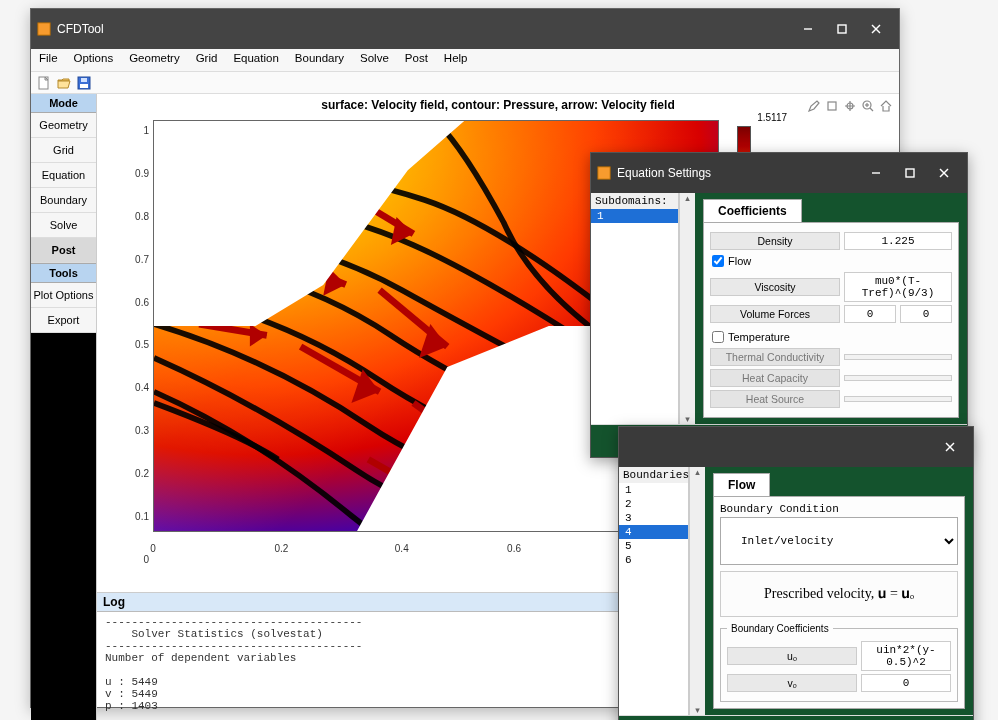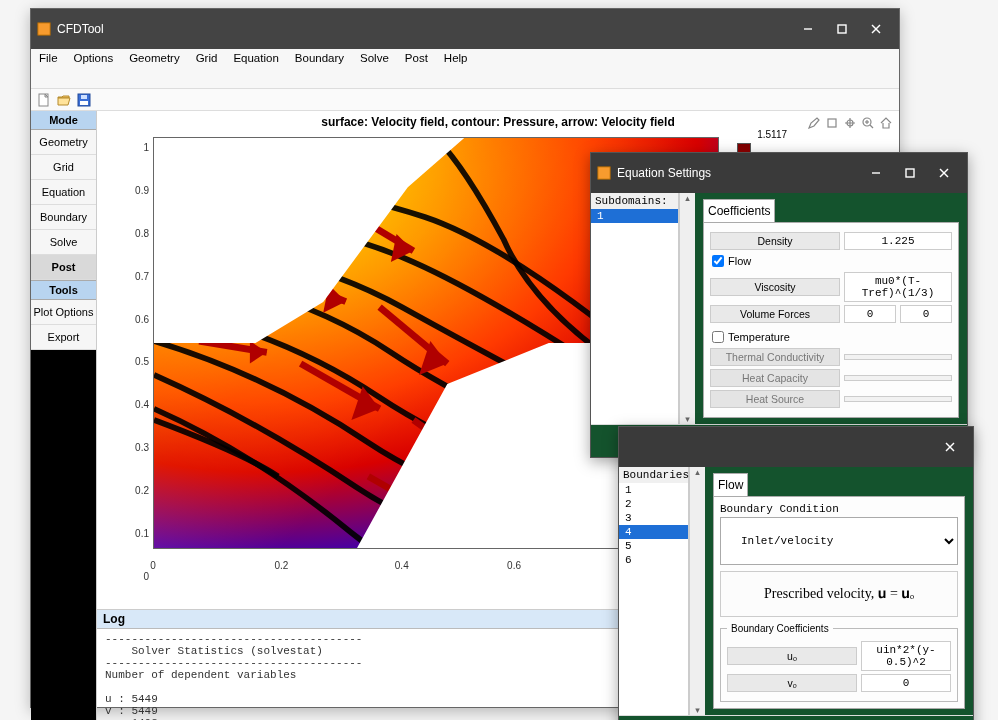--- a/index.html
+++ b/index.html
@@ -12,21 +12,21 @@
 }
 .titlebar {
   height: 40px; background: #444; color: #fff; display: flex; align-items: center;
   padding: 0 6px; font-size: 12px;
 }
 .titlebar .ico { width: 14px; height: 14px; margin-right: 6px; display: inline-block; }
 .titlebar .spacer { flex: 1; }
 .tbtn { width: 34px; height: 26px; display: inline-flex; align-items: center; justify-content: center; cursor: pointer; }
 .tbtn svg { width: 10px; height: 10px; stroke: #fff; stroke-width: 1.4; fill: none; }
 
-.menubar { height: 40px; background: #f7f7f7; border-bottom: 1px solid #ddd; display: flex; font-size: 11.5px; }
+.menubar { height: 23px; background: #f7f7f7; border-bottom: 1px solid #ddd; display: flex; font-size: 11.5px; }
 .menubar span { padding: 3px 8px; cursor: default; }
 
 .iconbar { height: 22px; background: #fafafa; border-bottom: 1px solid #ddd; display: flex; gap: 2px; padding: 2px 4px; }
 .ibtn { width: 18px; height: 18px; display: inline-flex; align-items: center; justify-content: center; cursor: pointer; }
 .ibtn svg { width: 14px; height: 14px; }
 
 .body { display: flex; height: calc(100% - 70px); }
 
 
 .sidebar { width: 66px; background: #000000; border-right: 1px solid #ccc; display: flex; flex-direction: column; font-size: 11px; }
@@ -73,21 +73,21 @@
 .dlg .titlebar { background: #3a3a3a; }
 .dlg-body { display: flex; font-size: 11px; }
 .sublist { width: 88px; border-right: 1px solid #ccc; background: #fff; }
 .sublist-hd { font-family: "Courier New", monospace; padding: 2px 4px; background: #f0f0f0; }
 .sublist-row { padding: 1px 6px; font-family: "Courier New", monospace; cursor: pointer; }
 .sublist-row.sel { background: #1e6fd6; color: #fff; }
 .sublist-scroll { border-left: 1px solid #ccc; width: 16px; display:flex; flex-direction:column; justify-content:space-between; align-items:center; background:#efefef; }
 .sublist-scroll span { font-size:9px; color:#666; }
 .coefpanel { flex: 1; padding: 6px 8px 6px 8px; }
 .tabhdr { display: flex; }
-.tabhdr .t { background: #fff; border: 1px solid #aaa; border-bottom: none; padding: 4px 4px; font-weight: normal; font-size: 12px; text-align: center; }
+.tabhdr .t { background: #fff; border: 1px solid #aaa; border-bottom: none; padding: 4px 14px; font-weight: bold; font-size: 12px; text-align: center; }
 .coefbox { border: 1px solid #aaa; background: #fdfdfd; padding: 6px; }
 .row { display: flex; align-items: center; margin: 3px 0; }
 .row .lab { width: 130px; text-align: center; background: #e9e9e9; border: 1px solid #ccc; padding: 2px 0; font-size: 10.5px; }
 .row .lab.sub { background: #e4e4e4; color:#777; }
 .row .val { flex: 1; border: 1px solid #ccc; padding: 2px 4px; font-family: "Courier New", monospace; text-align: center; background: #fff; margin-left: 4px; font-size:11px; }
 .row .val.half { flex: 1; }
 .chkrow { display:flex; align-items:center; gap:4px; padding:2px 2px; font-size:11px; }
 .chkrow input { width:12px; height:12px; }
 .btnbar { display: flex; justify-content: flex-end; gap: 4px; padding: 6px; border-top: 1px solid #ddd; }
 .btnbar button { padding: 3px 14px; font-size: 11px; background: #f2f2f2; border: 1px solid #aaa; cursor: pointer; }
@@ -378,21 +378,21 @@
         <div class="row">
           <span class="lab">Density</span>
           <span class="val">1.225</span>
         </div>
         <div class="chkrow">
             <input type="checkbox" checked="" style="">
             <span>Flow</span>
           </div>
         <div class="row">
           <span class="lab">Viscosity</span>
-          <span class="val">mu0*(T-Tref)^(1/3)</span>
+          <span class="val">mu0*(T-Tref)^(9/3)</span>
         </div>
         <div class="row">
           <span class="lab">Volume Forces</span>
           <span class="val half">0</span>
           <span class="val half">0</span>
         </div>
         <div class="chkrow" style="margin-top:6px">
             <input type="checkbox" style="">
             <span>Temperature</span>
           </div>

